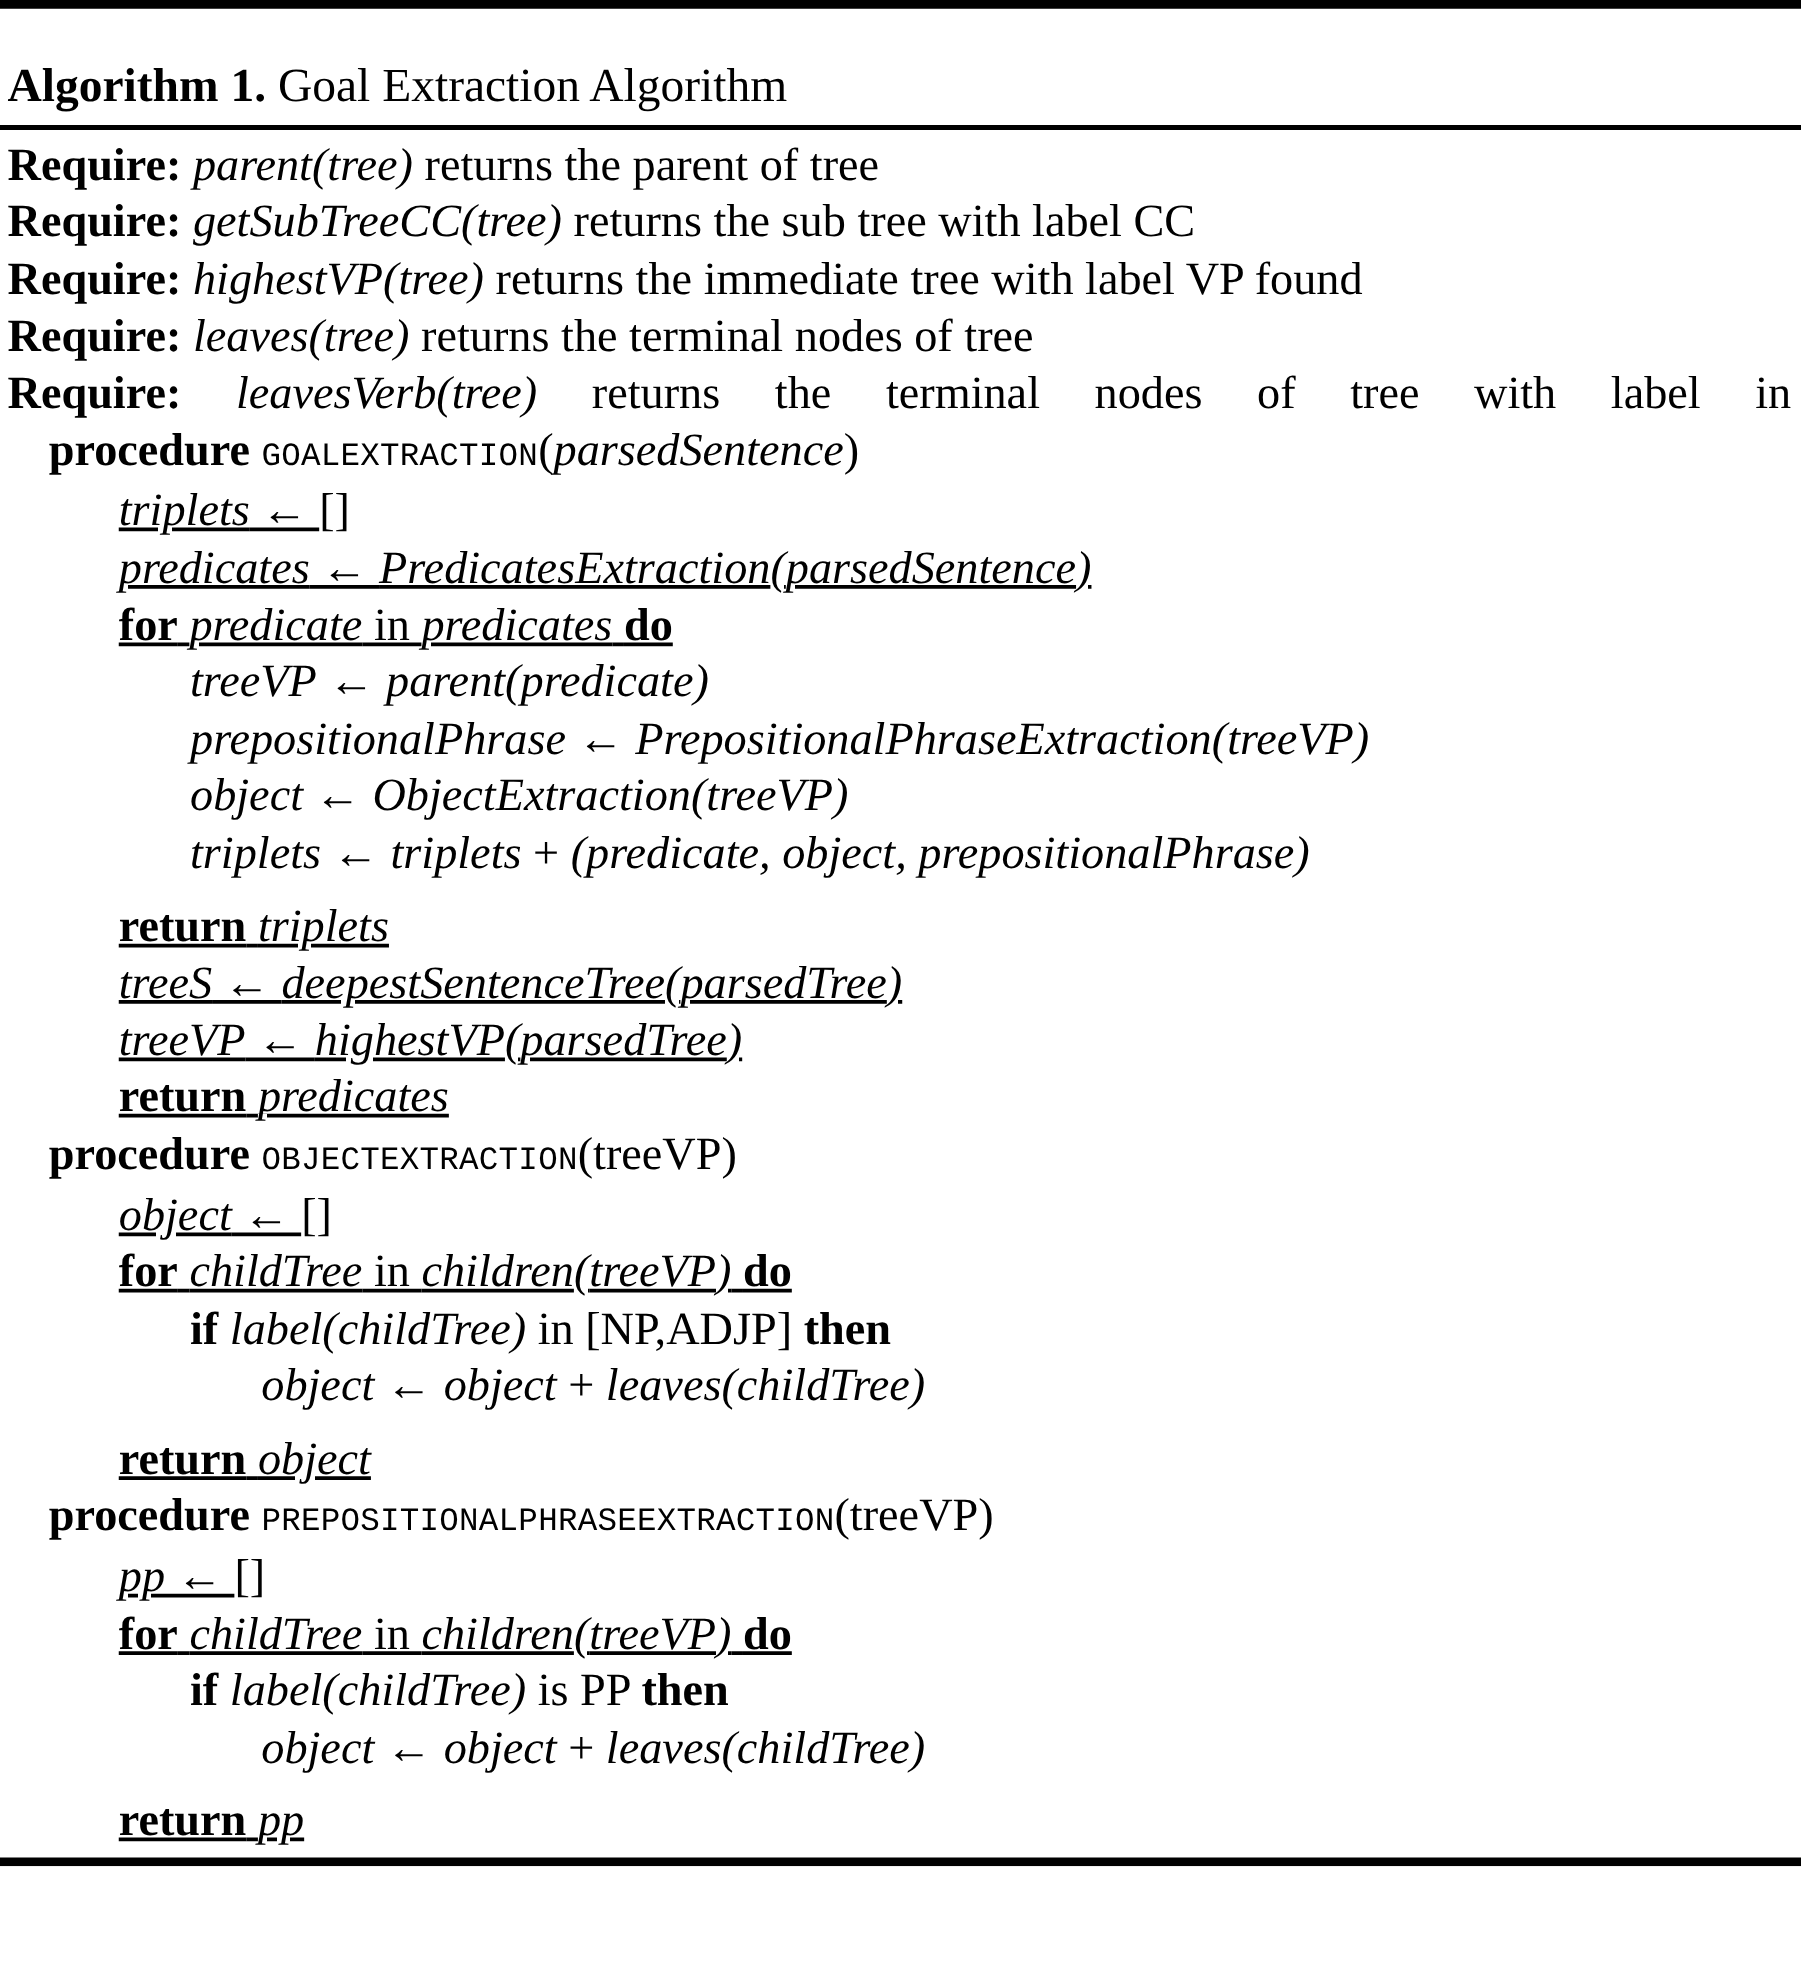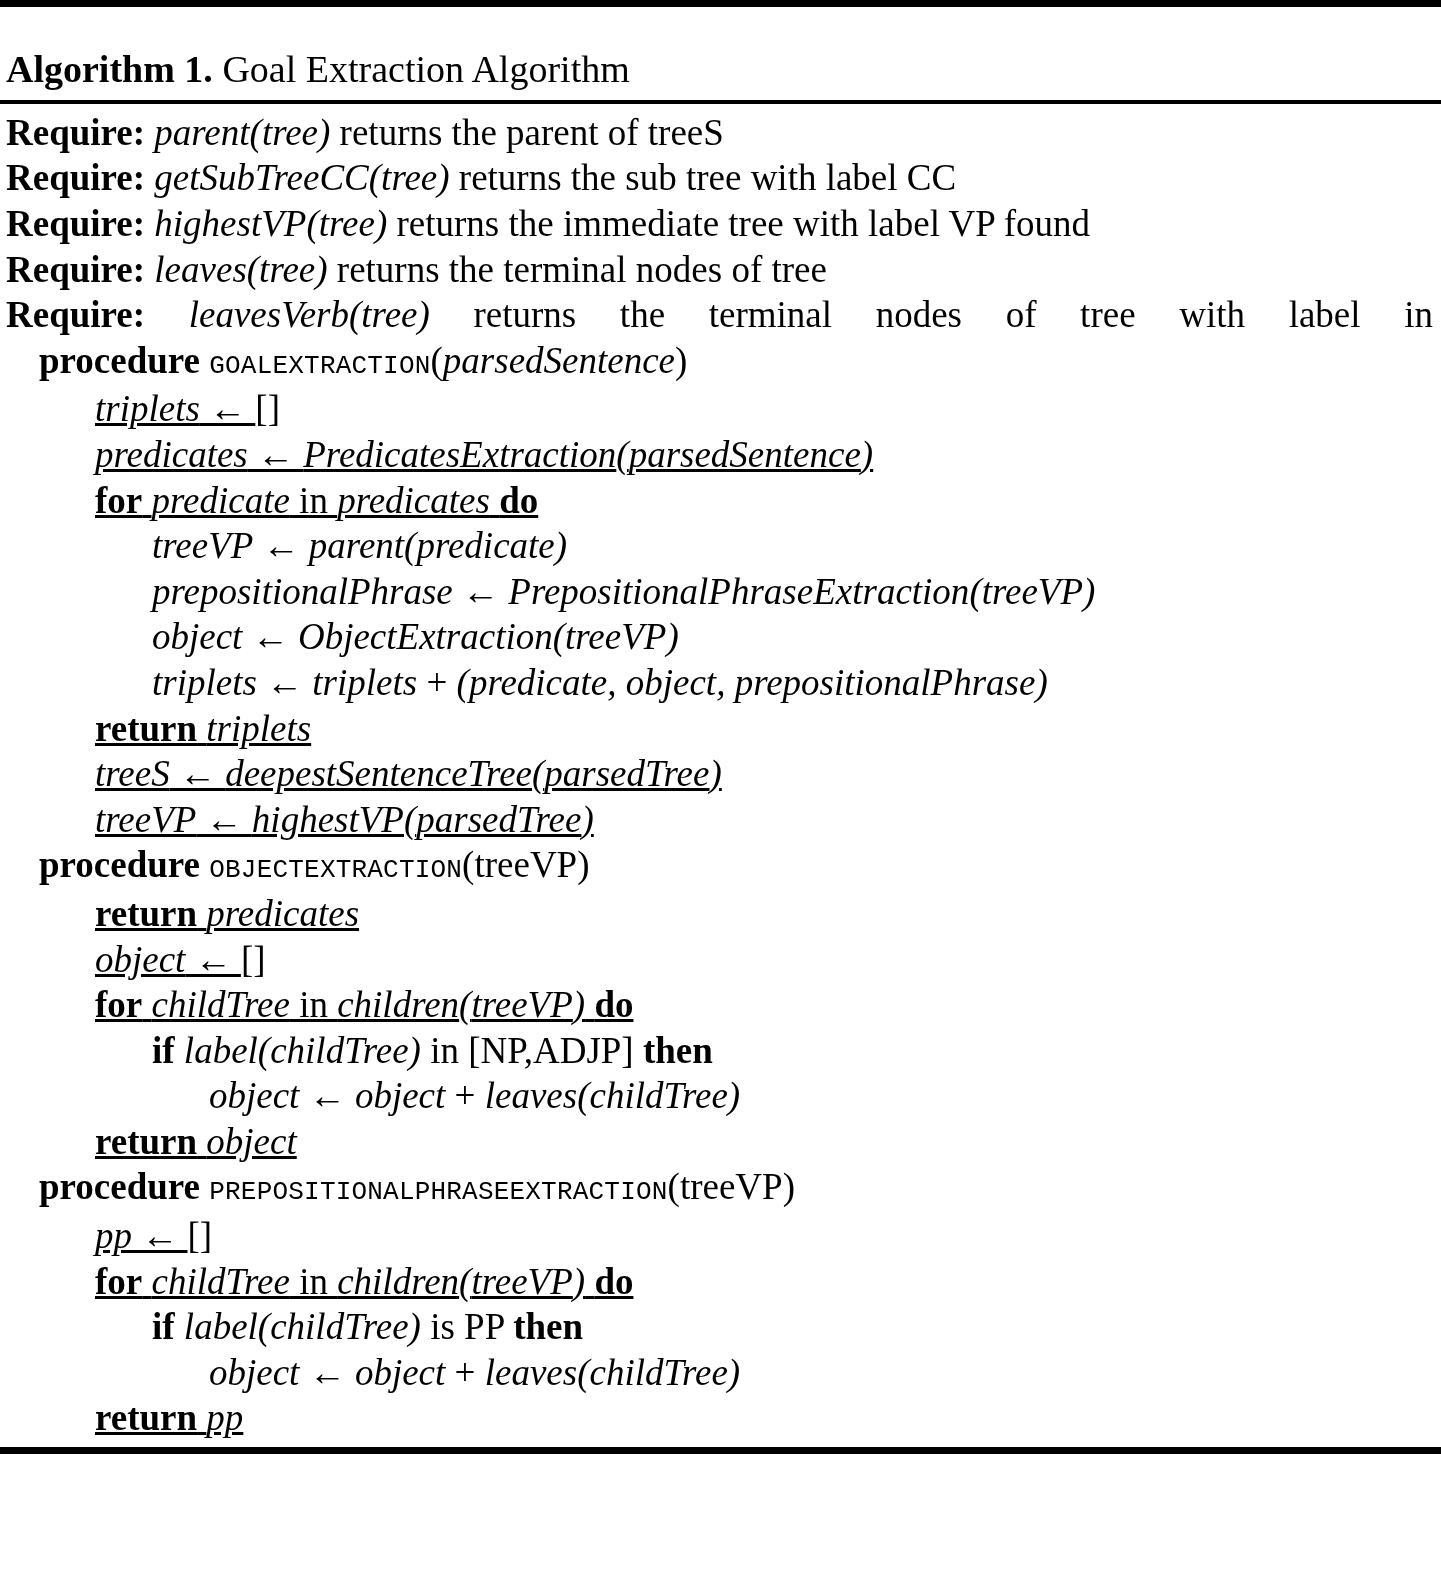--- a/index.html
+++ b/index.html
@@ -94,57 +94,58 @@
     text-align-last: justify;
     white-space: normal;
     padding-left: 4px;
     padding-right: 6px;
   }
   .justified-cont {
     padding-left: 37px;
     white-space: nowrap;
   }
   .gap-before {
+    margin-top: 13px;
   }
 </style>
 </head>
 <body>
 
 <div id="algorithm-float">
 
   <div class="rule-thick"></div>
 
   <div class="algo-title">
     <span class="title-label">Algorithm 1.</span><span>&nbsp;</span><span class="title-text">Goal Extraction Algorithm</span>
   </div>
 
   <div class="rule-medium"></div>
 
   <div class="algo-body">
     <div id="requires-block">
-        <div class="line ind0"><span class="req">Require:</span>&nbsp;<span class="it">parent(tree)</span><span class="rm"> returns the parent of treeS</span></div>
+        <div class="line ind0"><span class="req">Require:</span>&nbsp;<span class="it">parent(tree)</span><span class="rm"> returns the parent of tree</span></div>
         <div class="line ind0"><span class="req">Require:</span>&nbsp;<span class="it">getSubTreeCC(tree)</span><span class="rm"> returns the sub tree with label CC</span></div>
         <div class="line ind0"><span class="req">Require:</span>&nbsp;<span class="it">highestVP(tree)</span><span class="rm"> returns the immediate tree with label VP found</span></div>
         <div class="line ind0"><span class="req">Require:</span>&nbsp;<span class="it">leaves(tree)</span><span class="rm"> returns the terminal nodes of tree</span></div>
         <div class="line justified"><span class="req">Require:</span> <span class="it">leavesVerb(tree)</span> <span class="rm">returns the terminal nodes of tree with label in</span></div>
       </div>
     <div id="procedures-block">
         <div class="line ind1"><span class="kw">procedure</span>&nbsp;<span class="sc">GoalExtraction</span><span class="rm">(</span><span class="it">parsedSentence</span><span class="rm">)</span></div>
         <div class="line ind2"><span class="it">triplets</span><span class="arrow"> ← </span><span class="rm">[]</span></div>
         <div class="line ind2"><span class="it">predicates</span><span class="arrow"> ← </span><span class="it">PredicatesExtraction</span><span class="it">(</span><span class="it">parsedSentence</span><span class="it">)</span></div>
         <div class="line ind2"><span class="kw">for</span><span class="rm"> </span><span class="it">predicate</span><span class="rm"> in </span><span class="it">predicates</span><span class="rm"> </span><span class="kw">do</span></div>
         <div class="line ind3"><span class="it">treeVP</span><span class="arrow"> ← </span><span class="it">parent</span><span class="it">(</span><span class="it">predicate</span><span class="it">)</span></div>
         <div class="line ind3"><span class="it">prepositionalPhrase</span><span class="arrow"> ← </span><span class="it">PrepositionalPhraseExtraction</span><span class="it">(</span><span class="it">treeVP</span><span class="it">)</span></div>
         <div class="line ind3"><span class="it">object</span><span class="arrow"> ← </span><span class="it">ObjectExtraction</span><span class="it">(</span><span class="it">treeVP</span><span class="it">)</span></div>
         <div class="line ind3"><span class="it">triplets</span><span class="arrow"> ← </span><span class="it">triplets</span><span class="rm"> + </span><span class="it">(</span><span class="it">predicate</span><span class="it">, </span><span class="it">object</span><span class="it">, </span><span class="it">prepositionalPhrase</span><span class="it">)</span></div>
         <div class="line ind2 gap-before"><span class="kw">return</span><span class="rm"> </span><span class="it">triplets</span></div>
         <div class="line ind2"><span class="it">treeS</span><span class="arrow"> ← </span><span class="it">deepestSentenceTree</span><span class="it">(</span><span class="it">parsedTree</span><span class="it">)</span></div>
         <div class="line ind2"><span class="it">treeVP</span><span class="arrow"> ← </span><span class="it">highestVP</span><span class="it">(</span><span class="it">parsedTree</span><span class="it">)</span></div>
+        <div class="line ind2"><span class="kw">return</span><span class="rm"> </span><span class="it">predicates</span></div>
         <div class="line ind1"><span class="kw">procedure</span>&nbsp;<span class="sc">ObjectExtraction</span><span class="rm">(</span><span class="rm">treeVP</span><span class="rm">)</span></div>
-        <div class="line ind2"><span class="kw">return</span><span class="rm"> </span><span class="it">predicates</span></div>
         <div class="line ind2"><span class="it">object</span><span class="arrow"> ← </span><span class="rm">[]</span></div>
         <div class="line ind2"><span class="kw">for</span><span class="rm"> </span><span class="it">childTree</span><span class="rm"> in </span><span class="it">children</span><span class="it">(</span><span class="it">treeVP</span><span class="it">)</span><span class="rm"> </span><span class="kw">do</span></div>
         <div class="line ind3"><span class="kw">if</span><span class="rm"> </span><span class="it">label</span><span class="it">(</span><span class="it">childTree</span><span class="it">)</span><span class="rm"> in </span><span class="rm">[NP,ADJP]</span><span class="rm"> </span><span class="kw">then</span></div>
         <div class="line ind4"><span class="it">object</span><span class="arrow"> ← </span><span class="it">object</span><span class="rm"> + </span><span class="it">leaves</span><span class="it">(</span><span class="it">childTree</span><span class="it">)</span></div>
         <div class="line ind2 gap-before"><span class="kw">return</span><span class="rm"> </span><span class="it">object</span></div>
         <div class="line ind1"><span class="kw">procedure</span>&nbsp;<span class="sc">PrepositionalPhraseExtraction</span><span class="rm">(</span><span class="rm">treeVP</span><span class="rm">)</span></div>
         <div class="line ind2"><span class="it">pp</span><span class="arrow"> ← </span><span class="rm">[]</span></div>
         <div class="line ind2"><span class="kw">for</span><span class="rm"> </span><span class="it">childTree</span><span class="rm"> in </span><span class="it">children</span><span class="it">(</span><span class="it">treeVP</span><span class="it">)</span><span class="rm"> </span><span class="kw">do</span></div>
         <div class="line ind3"><span class="kw">if</span><span class="rm"> </span><span class="it">label</span><span class="it">(</span><span class="it">childTree</span><span class="it">)</span><span class="rm"> is </span><span class="rm">PP</span><span class="rm"> </span><span class="kw">then</span></div>
         <div class="line ind4"><span class="it">object</span><span class="arrow"> ← </span><span class="it">object</span><span class="rm"> + </span><span class="it">leaves</span><span class="it">(</span><span class="it">childTree</span><span class="it">)</span></div>

